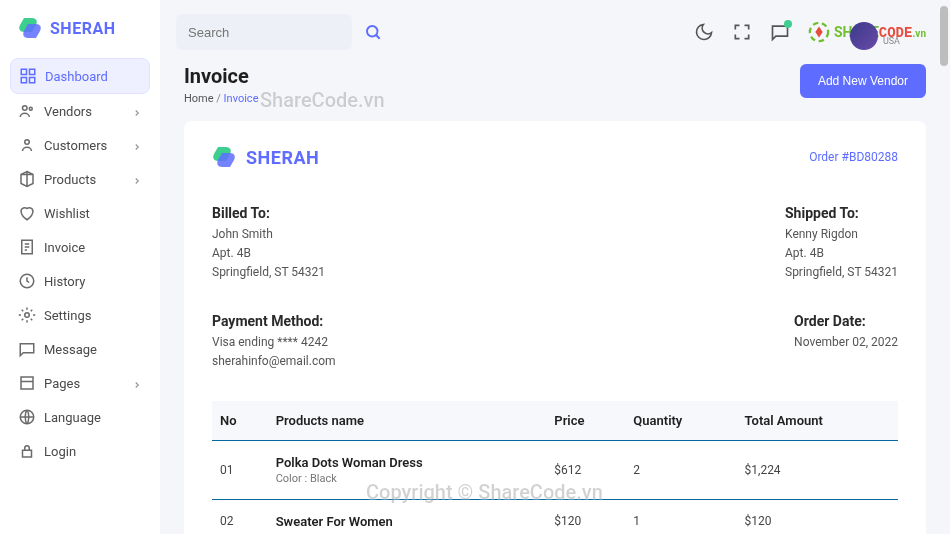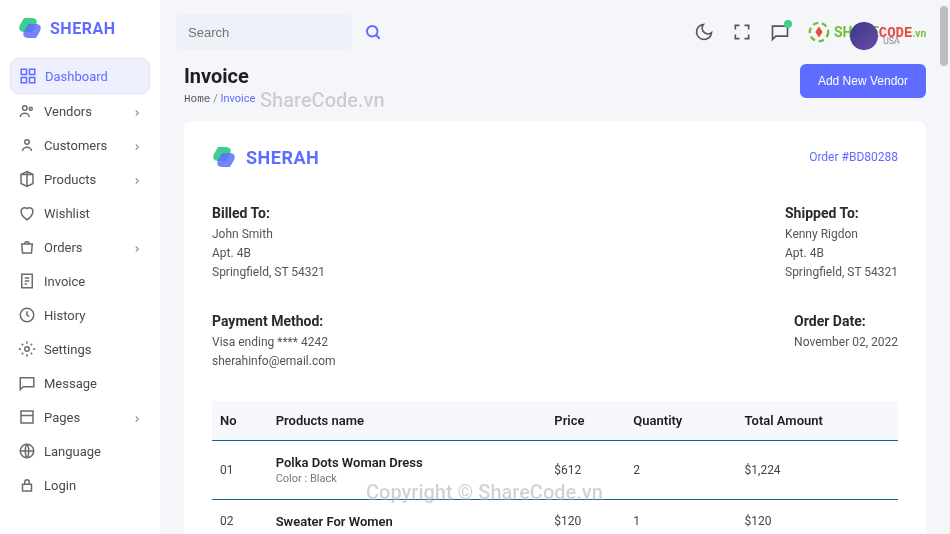--- a/index.html
+++ b/index.html
@@ -26,21 +26,21 @@
     .sharecode-logo { display: flex; align-items: center; gap: 4px; font-size: 14px; font-weight: 700; }
     .sharecode-logo .sc-icon { width: 22px; height: 22px; }
     .sharecode-logo .g { color: #6fbf2f; }
     .sharecode-logo .r { color: #e84c3d; font-family: Liberation Mono, monospace; }
     .avatar { width: 28px; height: 28px; border-radius: 50%; background: linear-gradient(135deg,#3a3a8a,#6a4aa8); position: absolute; right: 72px; top: 22px; }
     .usa { font-size: 9px; color: #888; position: absolute; right: 50px; top: 36px; }
     .main { flex: 1; overflow-y: auto; padding: 0 24px 20px; }
     .page-head { display: flex; align-items: flex-start; justify-content: space-between; margin-bottom: 16px; }
     .page-title { font-size: 20px; font-weight: 700; color: #1f1f1f; }
     .breadcrumb { font-size: 11px; color: #888; margin-top: 4px; }
-    .breadcrumb a { color: #555; text-decoration: none; font-family: Liberation Mono, monospace; }
+    .breadcrumb a { color: #555; text-decoration: none; }
     .breadcrumb .cur { color: #5e6dff; }
     .btn-primary { background: #5e6dff; color: #fff; border: 0; padding: 10px 18px; border-radius: 6px; font-size: 12px; font-weight: 500; cursor: pointer; }
     .panel { background: #fff; border-radius: 8px; padding: 24px 28px; }
     .panel-head { display: flex; align-items: center; justify-content: space-between; margin-bottom: 36px; }
     .panel-brand { display: flex; align-items: center; gap: 10px; }
     .panel-brand .brand-name { font-size: 18px; }
     .order-id { font-size: 12px; color: #5e6dff; }
     .inforow { display: flex; justify-content: space-between; margin-bottom: 30px; }
     .infoblock h4 { font-size: 14px; font-weight: 700; margin-bottom: 4px; }
     .infoblock div { font-size: 12px; color: #555; line-height: 1.6; }
@@ -116,32 +116,20 @@
               <path d="M9 6l6 6-6 6"></path>
             </svg></span>
       </li>
       <li class="nav-item">
         <span class="icon">
             <svg viewBox="0 0 24 24" width="18" height="18" fill="none" stroke="currentColor" stroke-width="2">
               <path d="M12 21s-8-5-8-12a5 5 0 0 1 8-3 5 5 0 0 1 8 3c0 7-8 12-8 12z"></path>
             </svg>
           </span>
         <span>Wishlist</span>
-      </li>
-      <li class="nav-item">
-        <span class="icon">
-            <svg viewBox="0 0 24 24" width="18" height="18" fill="none" stroke="currentColor" stroke-width="2">
-              <path d="M5 8h14l-1 12H6z"></path>
-              <path d="M9 8a3 3 0 0 1 6 0"></path>
-            </svg>
-          </span>
-        <span>Orders</span>
-        <span class="chev"><svg viewBox="0 0 24 24" width="10" height="10" fill="none" stroke="currentColor" stroke-width="3">
-              <path d="M9 6l6 6-6 6"></path>
-            </svg></span>
       </li>
       <li class="nav-item">
         <span class="icon">
             <svg viewBox="0 0 24 24" width="18" height="18" fill="none" stroke="currentColor" stroke-width="2">
               <rect x="5" y="3" width="14" height="18"></rect>
               <path d="M9 8h6M9 12h6M9 16h3"></path>
             </svg>
           </span>
         <span>Invoice</span>
       </li>

